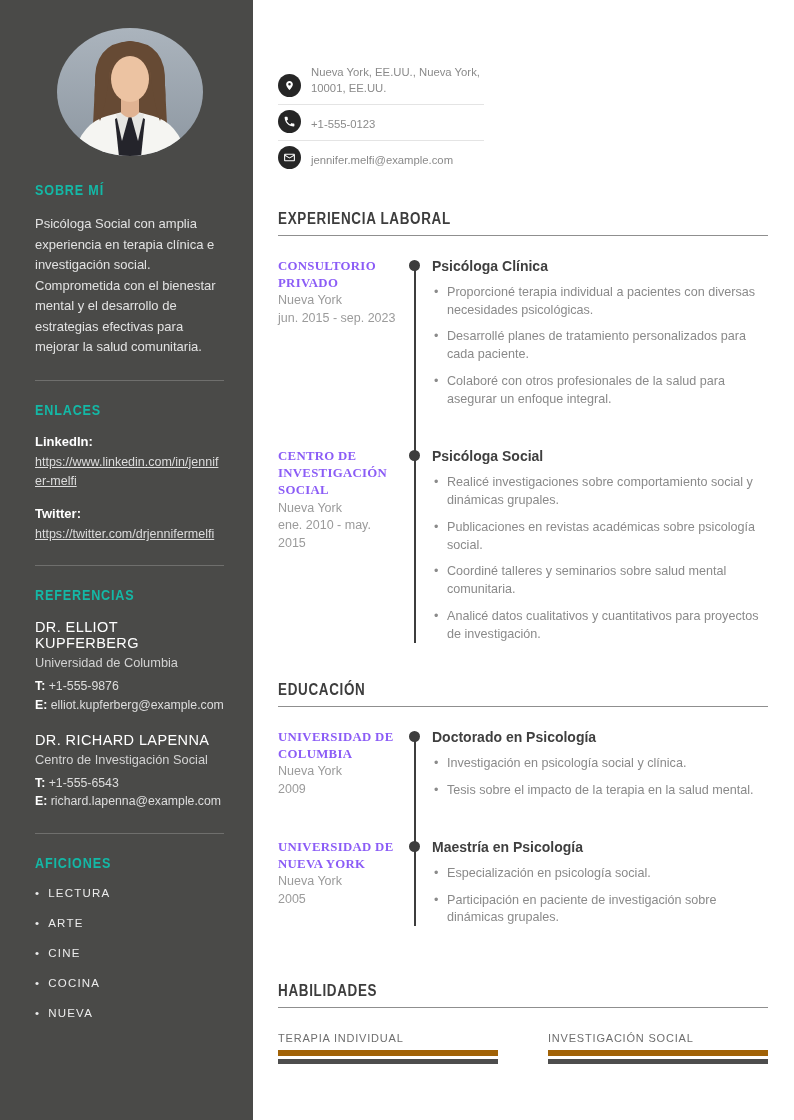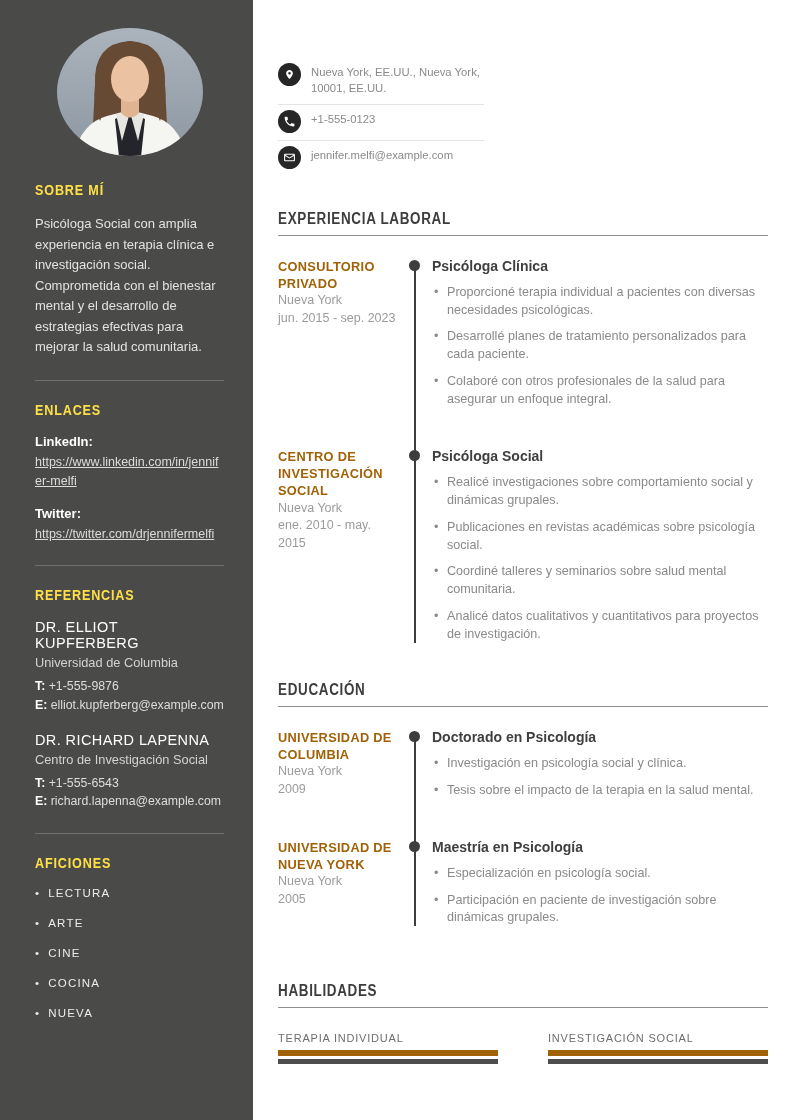--- a/index.html
+++ b/index.html
@@ -4,21 +4,21 @@
 <style>
   * { margin:0; padding:0; box-sizing:border-box; }
   html,body { background:#e9e9e9; }
   body { font-family:"Liberation Sans", sans-serif; }
   .page { width:794px; height:1120px; display:flex; background:#ffffff; overflow:hidden; margin:0 auto; }
 
   
   .sidebar { width:253px; min-width:253px; background:#4a4a48; color:#e8e8e8; padding:27px 29px 0 35px; }
   .photo-wrap { width:150px; height:130px; margin:0 auto 24px auto; }
   .photo-wrap svg { display:block; width:150px; height:130px; }
-  .sb-section h2 { color:#fde047; font-size:15px; font-weight:bold; letter-spacing:1px; margin-bottom:16px; white-space:nowrap; }
+  .sb-section h2 { color:#14b8a6; font-size:15px; font-weight:bold; letter-spacing:1px; margin-bottom:16px; white-space:nowrap; }
   .cond { display:inline-block; transform:scaleX(0.84); transform-origin:0 50%; }
   .sb-about-text { font-size:13px; line-height:1.58; color:#e2e2e2; }
   .sb-divider { border:none; border-top:1px solid #6f6f6d; margin:22px 0 20px 0; }
   .link-item { margin-bottom:16px; }
   .link-label { font-weight:bold; font-size:13px; color:#ffffff; margin-bottom:3px; }
   .link-url { font-size:12.5px; color:#dcdcdc; text-decoration:underline; word-break:break-all; line-height:1.45; }
   .ref-item { margin-bottom:18px; }
   .ref-name { font-size:14.5px; color:#ffffff; letter-spacing:0.4px; margin-bottom:4px; }
   .ref-org { font-size:12.8px; color:#d3d3d3; margin-bottom:7px; }
   .ref-line { font-size:12.3px; color:#dddddd; line-height:1.5; }
@@ -27,34 +27,34 @@
   .hobby-list li { font-size:11.5px; letter-spacing:1.2px; color:#ececec; margin-bottom:18px; }
   .hobby-list li::before { content:"•"; margin-right:8px; color:#ececec; }
 
   
   .main { flex:1; padding:55px 26px 0 25px; background:#ffffff; }
   .hdr { display:flex; justify-content:space-between; align-items:flex-start; margin-bottom:30px; }
   .name { font-size:28px; line-height:1.15; font-weight:bold; color:#3d3d3d; letter-spacing:1.5px; }
   .name span { display:block; transform:scaleX(0.84); transform-origin:0 50%; }
   .job-title { margin-top:9px; font-size:11px; font-weight:bold; letter-spacing:2.2px; color:#8a8a8a; }
   .contact-block { width:206px; margin-top:3px; }
-  .contact-row { display:flex; align-items:flex-start; gap:10px; padding:5px 0 7px 0; border-bottom:1px solid #e4e4e4; }
+  .contact-row { display:flex; align-items:flex-end; gap:10px; padding:5px 0 7px 0; border-bottom:1px solid #e4e4e4; }
   .contact-row:last-child { border-bottom:none; }
   .cicon { width:23px; height:23px; min-width:23px; border-radius:50%; background:#262626; display:flex; align-items:center; justify-content:center; }
   .cicon svg { width:13px; height:13px; }
   .ctext { font-size:11.3px; color:#8a8a8a; line-height:1.4; padding-top:2px; }
 
   .sec { margin-top:34px; }
   .sec-head { font-size:16px; font-weight:bold; color:#3d3d3d; letter-spacing:0.8px; white-space:nowrap; }
   .sec-rule { border:none; border-top:1.5px solid #8f8f8f; margin-top:7px; }
 
   .entries { position:relative; margin-top:22px; display:flex; flex-direction:column; gap:30px; }
   .entries::before { content:""; position:absolute; left:136px; top:8px; bottom:10px; width:1.5px; background:#3d3d3d; }
   .entry { display:grid; grid-template-columns:120px 34px 1fr; }
-  .e-org { font-size:12.8px; font-weight:bold; color:#a16207; letter-spacing:0.3px; line-height:1.35; }
+  .e-org { font-size:12.8px; font-weight:bold; color:#8b5cf6; letter-spacing:0.3px; line-height:1.35;font-family:Liberation Serif, serif; }
   .e-loc, .e-date { font-size:12.5px; color:#9b9b9b; line-height:1.4; }
   .e-dotcell { position:relative; }
   .e-dot { position:absolute; left:11px; top:2px; width:11px; height:11px; border-radius:50%; background:#3d3d3d; }
   .e-title { font-size:14px; font-weight:bold; color:#3f3f3f; margin-bottom:10px; }
   .e-bullets { list-style:none; }
   .e-bullets li { font-size:12.6px; color:#8a8a8a; line-height:1.42; margin-bottom:9px; padding-left:15px; position:relative; }
   .e-bullets li::before { content:"•"; position:absolute; left:2px; color:#8a8a8a; }
 
   .bars-grid { margin-top:24px; display:grid; grid-template-columns:1fr 1fr; column-gap:50px; row-gap:22px; }
   .bar-item .bar-label { font-size:11px; letter-spacing:0.8px; color:#6e6e6e; padding-bottom:6px; border-bottom:6px solid #a16207; }

